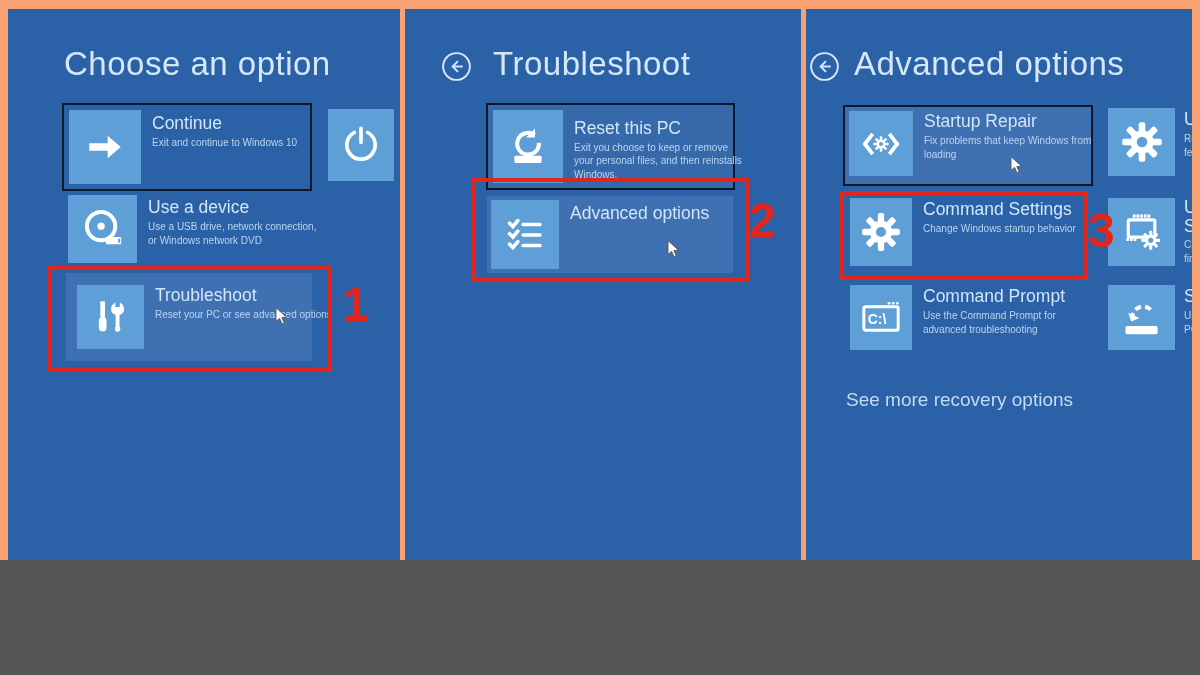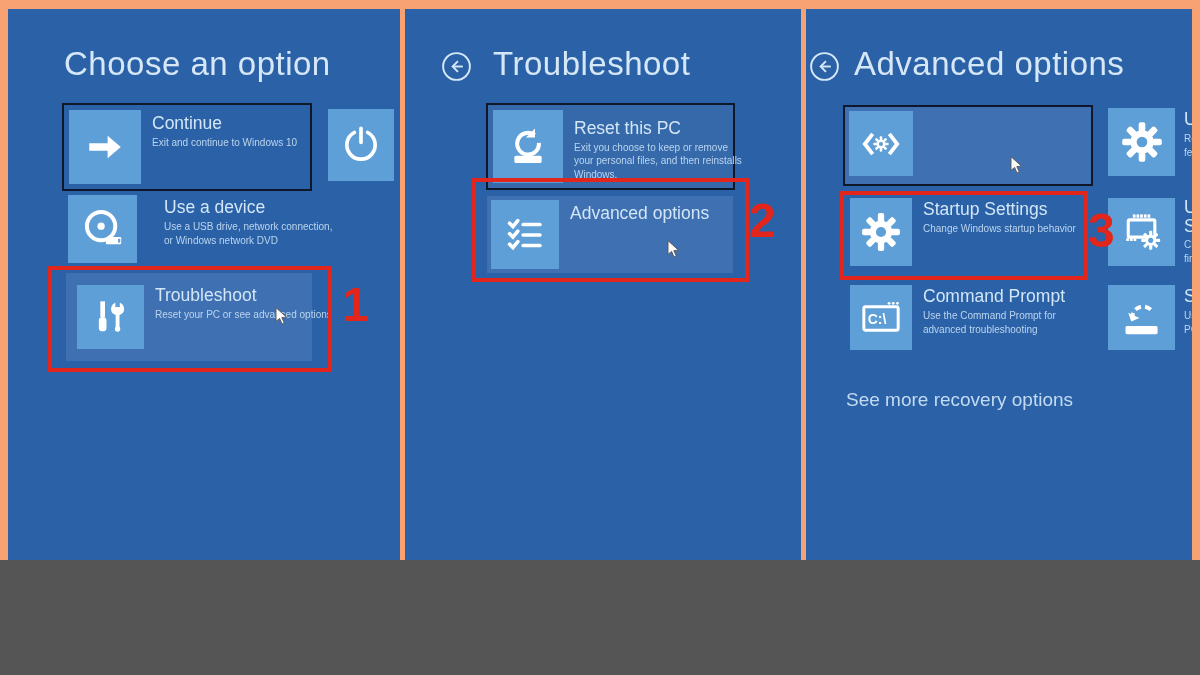--- a/index.html
+++ b/index.html
@@ -73,21 +73,21 @@
       </div>
     </div>
 
     <div class="powerbtn" style="left:320px;top:100px;width:66px;height:72px;">
       <svg width="40" height="40" viewBox="0 0 24 24">
         <path d="M8 4.5a8.5 8.5 0 1 0 8 0" fill="none" stroke="#fff" stroke-width="2.2" stroke-linecap="round"></path>
         <line x1="12" y1="2" x2="12" y2="10.5" stroke="#fff" stroke-width="2.2" stroke-linecap="round"></line>
       </svg>
     </div>
 
-    <div class="tile" style="left:60px;top:186px;width:280px;height:70px;gap:16px;">
+    <div class="tile" style="left:60px;top:186px;width:280px;height:70px;">
       <div class="isq" style="width:69px;height:68px;">
         <svg width="46" height="46" viewBox="0 0 24 24">
           <circle cx="11" cy="10.5" r="7.4" fill="none" stroke="#fff" stroke-width="2.1"></circle>
           <circle cx="11" cy="10.5" r="1.9" fill="#fff"></circle>
           <rect x="13.5" y="16.2" width="8" height="3.8" rx="0.6" fill="#fff"></rect>
           <rect x="19.9" y="17.1" width="1.1" height="2" fill="#5f9fd7"></rect>
         </svg>
       </div>
       <div class="txt" style="padding-top:2px;">
         <div class="t-title">Use a device</div>
@@ -183,30 +183,37 @@
     <div class="ptitle" style="left:48px;top:36px;">Advanced options</div>
 
     <div class="tile bordered hoverbg" style="left:37px;top:96px;width:250px;height:81px;">
       <div class="isq" style="width:64px;height:65px;margin:4px 0 4px 4px;">
         <svg width="44" height="40" viewBox="0 0 24 24">
           <path d="M7 5.9L2.3 12 7 18.1" stroke="#fff" stroke-width="2.3" fill="none"></path>
           <path d="M17 5.9L21.7 12 17 18.1" stroke="#fff" stroke-width="2.3" fill="none"></path>
           <use href="#sym-gear" x="6.9" y="6.9" width="10.2" height="10.2" style="color:#5f9fd7"></use>
         </svg>
       </div>
+      <div class="txt" style="padding-top:4px;">
+        <div class="t-title">Startup Repair</div>
+        <div class="t-desc">
+          <div>Fix problems that keep Windows from</div>
+          <div>loading</div>
+        </div>
+      </div>
     </div>
 
     <div class="tile" style="left:44px;top:189px;width:237px;height:69px;">
       <div class="isq" style="width:62px;height:68px;color:#5f9fd7;">
         <svg width="42" height="42" viewBox="0 0 24 24" style="color:#5f9fd7;">
             <use href="#sym-gear"></use>
           </svg>
       </div>
       <div class="txt" style="padding-top:1px;">
-        <div class="t-title">Startup Settings</div>
+        <div class="t-title">Command Settings</div>
         <div class="t-desc">
           <div>Change Windows startup behavior</div>
         </div>
       </div>
     </div>
 
     <div class="tile" style="left:44px;top:276px;width:237px;height:69px;">
       <div class="isq" style="width:62px;height:65px;">
         <svg width="42" height="42" viewBox="0 0 24 24">
           <g fill="#fff">

